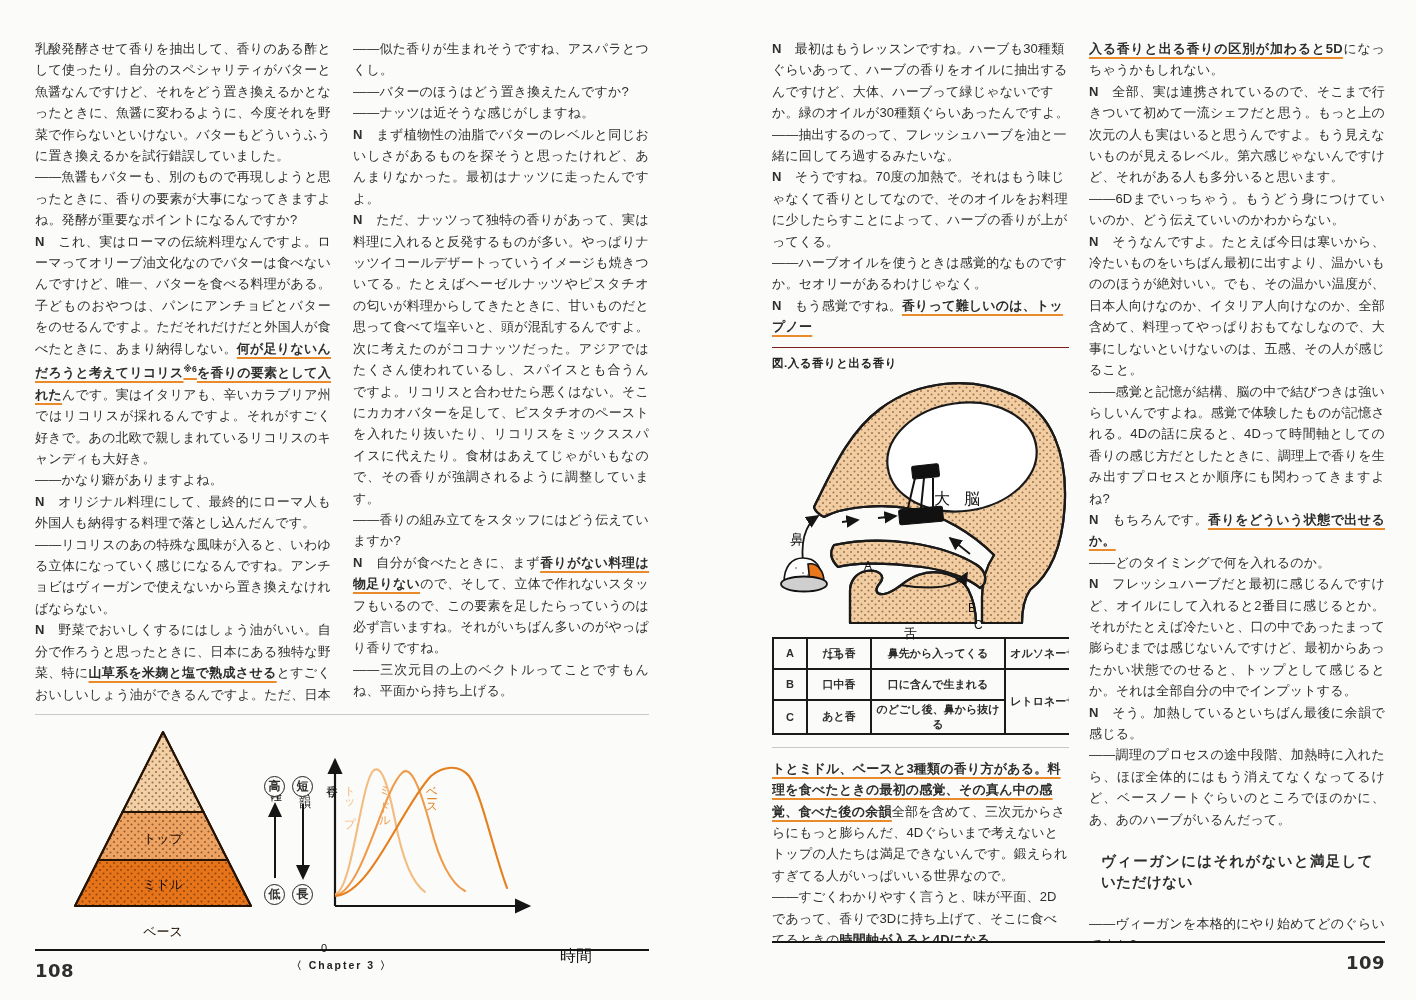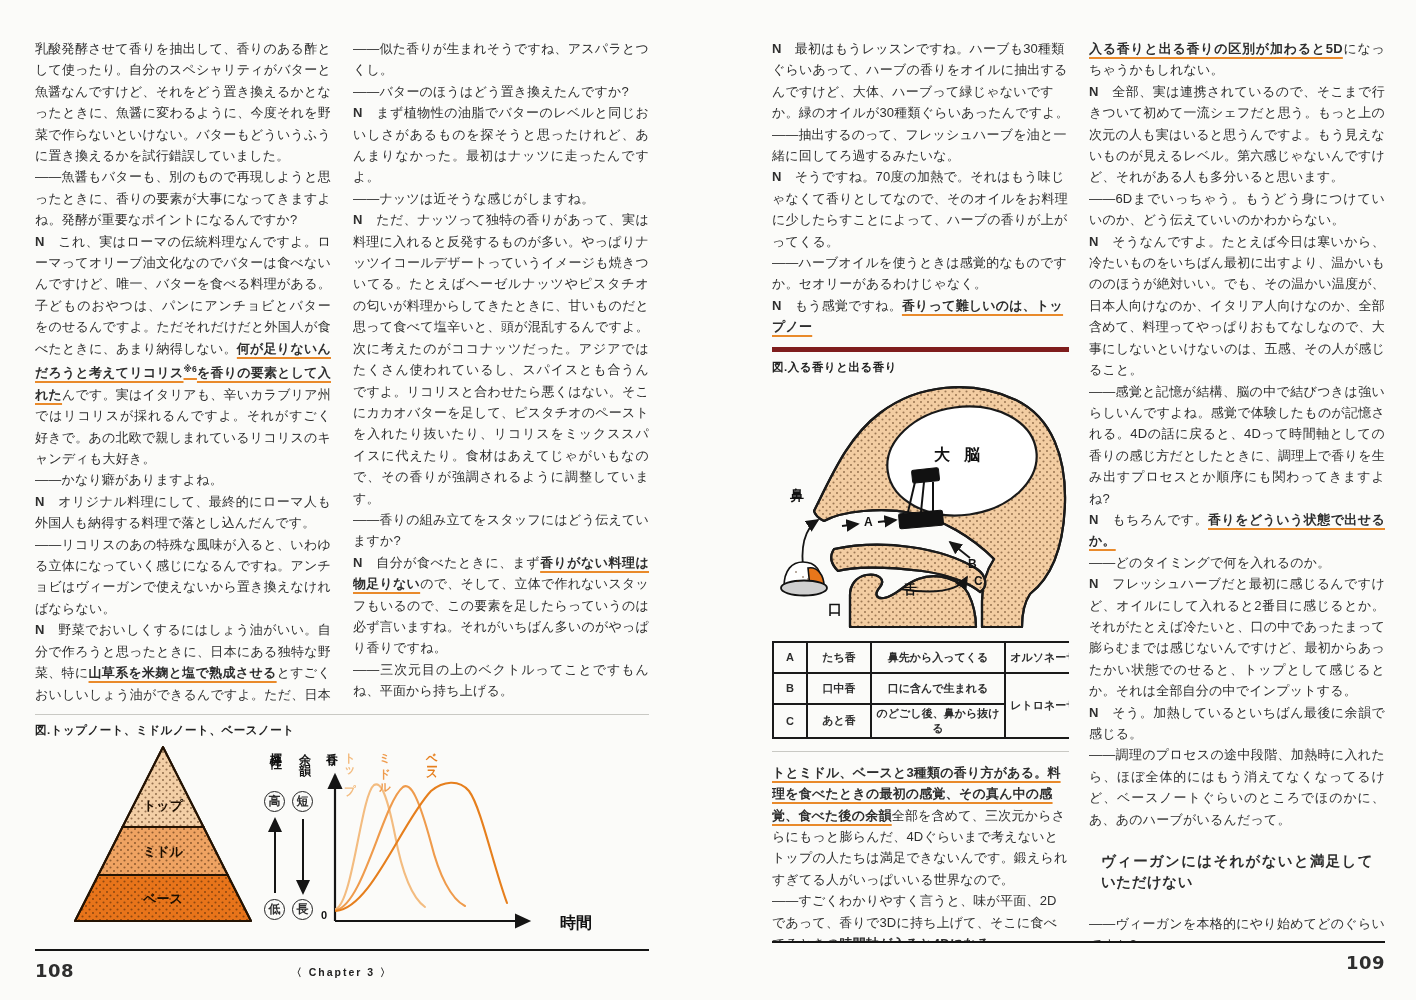--- a/index.html
+++ b/index.html
@@ -25,73 +25,72 @@
 
   #l-col1{left:0; width:296px; height:668px;}
   #l-col2{left:318px; width:296px; height:668px;}
   #r-col1{left:0; width:297px; height:905px; overflow:hidden; position:absolute; top:0;}
   #r-col2{left:317px; width:296px; height:903px;}
 
   
   .figcaption{font-size:11.5px; font-weight:800; letter-spacing:0.5px; color:#222;}
   #fig-notes{position:absolute; left:0; top:676px; width:614px; border-top:1px solid #c9c9c4; padding-top:8px;}
   .f1canvas{position:relative; height:186px; margin-top:5px;}
-  .figblock{border-top:5px solid #7f1d1d; border-bottom:1px solid #c9c9c4; margin:9px 0 10px; padding:8px 0 12px;}
+  .figblock{border-top:1px solid #7f1d1d; border-bottom:1px solid #c9c9c4; margin:9px 0 10px; padding:8px 0 12px;}
   .f2canvas{position:relative; height:250px; margin-top:4px;}
-  .ovl{position:absolute; font-weight:700; color:#111; white-space:nowrap;}
+  .ovl{position:absolute; font-weight:400; color:#111; white-space:nowrap;margin-top:48px;}
   .vl{writing-mode:vertical-rl; text-orientation:upright;}
   .circ{position:absolute; width:21px; height:21px; border:1.6px solid #222; border-radius:50%;
         display:flex; align-items:center; justify-content:center;
         font-size:12px; font-weight:800; background:#fbfbf9; box-sizing:border-box;}
   .pyr-label{width:90px; text-align:center; font-size:13px; color:#1c0e00;}
 
   
   .fig-table{border-collapse:collapse; margin-top:12px; width:297px; table-layout:fixed;}
   .fig-table td{border:2px solid #1a1a1a; font-size:11px; font-weight:800;
                 text-align:center; vertical-align:middle; height:27px; padding:1px 2px;}
   .col-key{width:28px;} .col-name{width:58px;} .col-desc{width:128px;margin-top:43px;} .col-route{width:83px;}
 
   
   .footer{position:absolute; top:941px; height:40px;}
   #footer-left{left:35px; width:614px;margin-top:8px;}
   #footer-right{left:772px; width:613px;}
   .footrule{border-top:2.5px solid #151515; margin-bottom:9px;}
   .pagenum{font-size:18px; font-weight:900; letter-spacing:0.5px; font-family:"DejaVu Sans",sans-serif;}
   #footer-left .pagenum{float:left;}
   #footer-right .pagenum{float:right;}
-  .footcenter{position:absolute; left:0; right:0; top:17px; text-align:center;
+  .footcenter{position:absolute; left:0; right:0; top:10px; text-align:center;
               font-size:10.5px; letter-spacing:2px; color:#222; font-weight:600;}
   svg{position:absolute; left:0; top:0;}
 </style>
 </head>
 <body>
 
 <div class="page" id="page-left">
   <div class="textcol" id="l-col1">
       <p class="para"><span>乳酸発酵させて香りを抽出して、香りのある酢として使ったり。自分のスペシャリティがバターと魚醤なんですけど、それをどう置き換えるかとなったときに、魚醤に変わるように、今度それを野菜で作らないといけない。バターもどういうふうに置き換えるかを試行錯誤していました。</span></p>
       <p class="para"><span>——魚醤もバターも、別のもので再現しようと思ったときに、香りの要素が大事になってきますよね。発酵が重要なポイントになるんですか?</span></p>
       <p class="para"><span class="b">N　</span><span>これ、実はローマの伝統料理なんですよ。ローマってオリーブ油文化なのでバターは食べないんですけど、唯一、バターを食べる料理がある。子どものおやつは、パンにアンチョビとバターをのせるんですよ。ただそれだけだと外国人が食べたときに、あまり納得しない。</span><span class="u">何が足りないんだろうと考えてリコリス</span><span class="us">※6</span><span class="u">を香りの要素として入れた</span><span>んです。実はイタリアも、辛いカラブリア州ではリコリスが採れるんですよ。それがすごく好きで。あの北欧で親しまれているリコリスのキャンディも大好き。</span></p>
       <p class="para"><span>——かなり癖がありますよね。</span></p>
       <p class="para"><span class="b">N　</span><span>オリジナル料理にして、最終的にローマ人も外国人も納得する料理で落とし込んだんです。</span></p>
       <p class="para"><span>——リコリスのあの特殊な風味が入ると、いわゆる立体になっていく感じになるんですね。アンチョビはヴィーガンで使えないから置き換えなければならない。</span></p>
       <p class="para"><span class="b">N　</span><span>野菜でおいしくするにはしょう油がいい。自分で作ろうと思ったときに、日本にある独特な野菜、特に</span><span class="u">山草系を米麹と塩で熟成させる</span><span>とすごくおいしいしょう油ができるんですよ。ただ、日本の「醤油（しょう油）」は、材料や製造工程が厳しく決まっているので、カタカナ表記で「ショウユ」としています。今まで作ってみていちばんおいしいなと思ったのは2つ。</span></p>
     </div>
   <div class="textcol" id="l-col2">
       <p class="para"><span>——似た香りが生まれそうですね、アスパラとつくし。</span></p>
       <p class="para"><span>——バターのほうはどう置き換えたんですか?</span></p>
+      <p class="para"><span>——ナッツは近そうな感じがしますね。</span></p>
       <p class="para"><span class="b">N　</span><span>まず植物性の油脂でバターのレベルと同じおいしさがあるものを探そうと思ったけれど、あんまりなかった。最初はナッツに走ったんですよ。</span></p>
-      <p class="para"><span>——ナッツは近そうな感じがしますね。</span></p>
       <p class="para"><span class="b">N　</span><span>ただ、ナッツって独特の香りがあって、実は料理に入れると反発するものが多い。やっぱりナッツイコールデザートっていうイメージも焼きついてる。たとえばヘーゼルナッツやピスタチオの匂いが料理からしてきたときに、甘いものだと思って食べて塩辛いと、頭が混乱するんですよ。次に考えたのがココナッツだった。アジアではたくさん使われているし、スパイスとも合うんですよ。リコリスと合わせたら悪くはない。そこにカカオバターを足して、ピスタチオのペーストを入れたり抜いたり、リコリスをミックススパイスに代えたり。食材はあえてじゃがいもなので、その香りが強調されるように調整しています。</span></p>
       <p class="para"><span>——香りの組み立てをスタッフにはどう伝えていますか?</span></p>
       <p class="para"><span class="b">N　</span><span>自分が食べたときに、まず</span><span class="u">香りがない料理は物足りない</span><span>ので、そして、立体で作れないスタッフもいるので、この要素を足したらっていうのは必ず言いますね。それがいちばん多いのがやっぱり香りですね。</span></p>
       <p class="para"><span>——三次元目の上のベクトルってことですもんね、平面から持ち上げる。</span></p>
     </div>
 
   <div id="fig-notes">
-    <div class="figcaption">図.トップノート、ミドルノート、ベースノート</div>
     <div class="f1canvas">
       <svg width="614" height="186" viewBox="0 0 614 186">
         <defs>
           <pattern id="dotsA" width="7" height="7" patternUnits="userSpaceOnUse">
             <circle cx="2" cy="2" r="1.05" fill="rgba(70,35,5,0.55)"></circle>
             <circle cx="5.5" cy="5.5" r="1.05" fill="rgba(70,35,5,0.55)"></circle>
           </pattern>
           <marker id="ahk" markerWidth="9" markerHeight="9" refX="6.5" refY="3.5" orient="auto">
             <path d="M0,0 L7.5,3.5 L0,7 Z" fill="#151515"></path>
           </marker>

